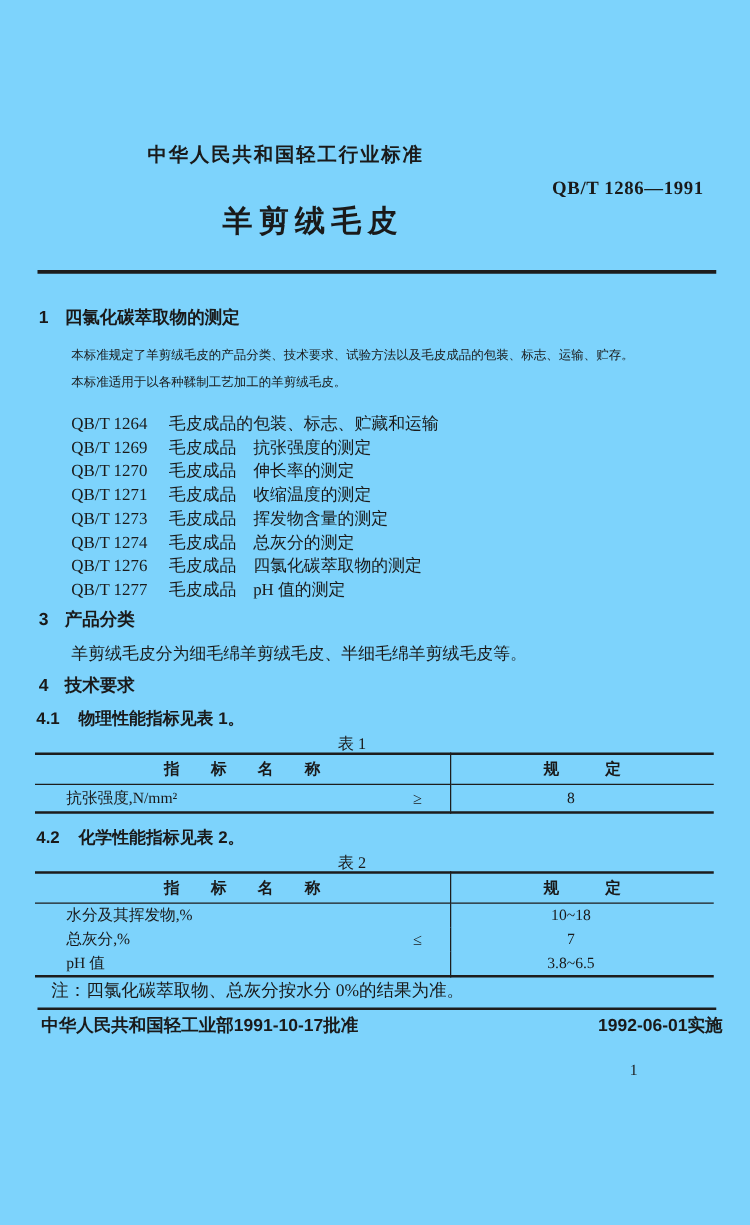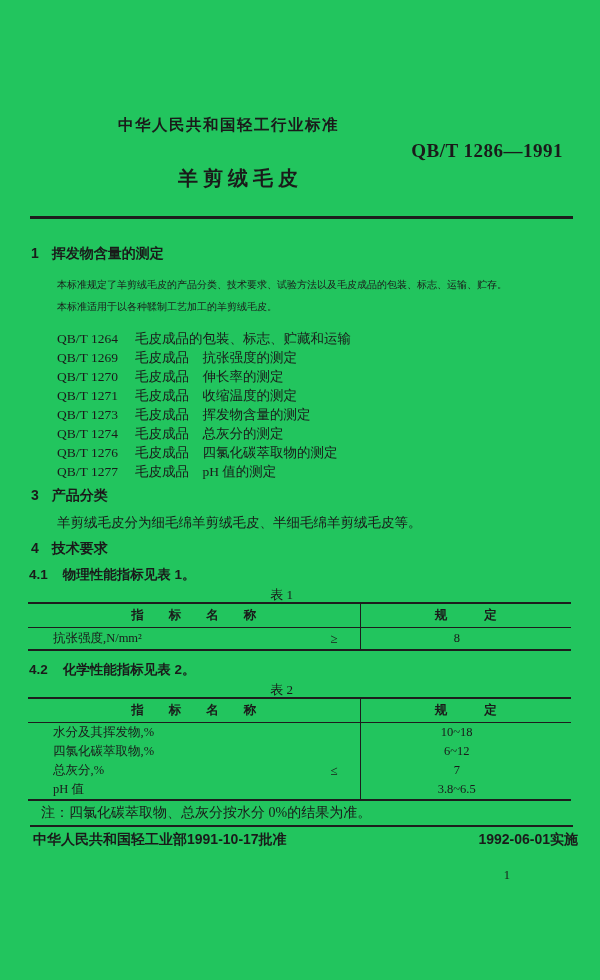--- a/index.html
+++ b/index.html
@@ -1,41 +1,41 @@
 <!DOCTYPE html>
 <html><head>
 <meta charset="utf-8">
 <style>
   html,body { margin:0; padding:0; background:#e8e8e8; }
   .page {
     position:relative;
     width:600px; height:980px;
     margin:0 auto;
-    background:#22c55e;
+    background:#7dd3fc;
     color:#1a1a1a;
     font-family:"Liberation Serif","DejaVu Serif",serif;
     overflow:hidden;
   }
   .sans { font-family:"Liberation Sans","DejaVu Sans",sans-serif; }
 
   
   .authority {
     margin:116px 0 0 118px;
     font-size:15.5px; font-weight:bold; letter-spacing:1.5px;
     line-height:18px;
   }
   .code {
     margin:9px 37px 0 0;
     text-align:right;
-    font-size:19px; font-weight:bold; letter-spacing:0.5px;
+    font-size:15px; font-weight:bold; letter-spacing:0.5px;
     line-height:16px;
   }
   .title {
     margin:8px 0 0 178px;
-    font-size:20px; font-weight:bold; letter-spacing:5px;
+    font-size:24px; font-weight:bold; letter-spacing:5px;
     line-height:22px;
   }
   .rule-top { height:2.5px; background:#1d1d1d; margin:27px 27px 0 30px; }
 
   
   .sec-heading {
     margin-left:31px;
     font-size:14px; font-weight:bold; line-height:16px;
   }
   .sec-heading .no { display:inline-block; margin-right:13px; }
@@ -108,21 +108,21 @@
 <body>
 
 <div class="page">
 
   <div class="authority sans">中华人民共和国轻工行业标准</div>
   <div class="code">QB/T 1286—1991</div>
   <div class="title sans">羊剪绒毛皮</div>
   <div class="rule-top"></div>
 
   <div class="sec-heading sans s1">
-    <span class="no">1</span><span>挥发物含量的测定</span>
+    <span class="no">1</span><span>四氯化碳萃取物的测定</span>
   </div>
   <div class="para">
     <div>本标准规定了羊剪绒毛皮的产品分类、技术要求、试验方法以及毛皮成品的包装、标志、运输、贮存。</div>
     <div>本标准适用于以各种鞣制工艺加工的羊剪绒毛皮。</div>
   </div>
 
   <div class="reflist">
     <div class="ref-row"><span class="ref-code">QB/T 1264</span><span>毛皮成品的包装、标志、贮藏和运输</span></div>
     <div class="ref-row"><span class="ref-code">QB/T 1269</span><span>毛皮成品　抗张强度的测定</span></div>
     <div class="ref-row"><span class="ref-code">QB/T 1270</span><span>毛皮成品　伸长率的测定</span></div>
@@ -192,29 +192,20 @@
             <div class="cellwrap">
               <span>水分及其挥发物,%</span>
               <span class="sym"></span>
             </div>
           </td>
         <td class="val">10~18</td>
       </tr>
       <tr>
         <td class="c1">
             <div class="cellwrap">
-              <span>四氯化碳萃取物,%</span>
-              <span class="sym"></span>
-            </div>
-          </td>
-        <td class="val">6~12</td>
-      </tr>
-      <tr>
-        <td class="c1">
-            <div class="cellwrap">
               <span>总灰分,%</span>
               <span class="sym">≤</span>
             </div>
           </td>
         <td class="val">7</td>
       </tr>
       <tr>
         <td class="c1">
             <div class="cellwrap">
               <span>pH 值</span>

